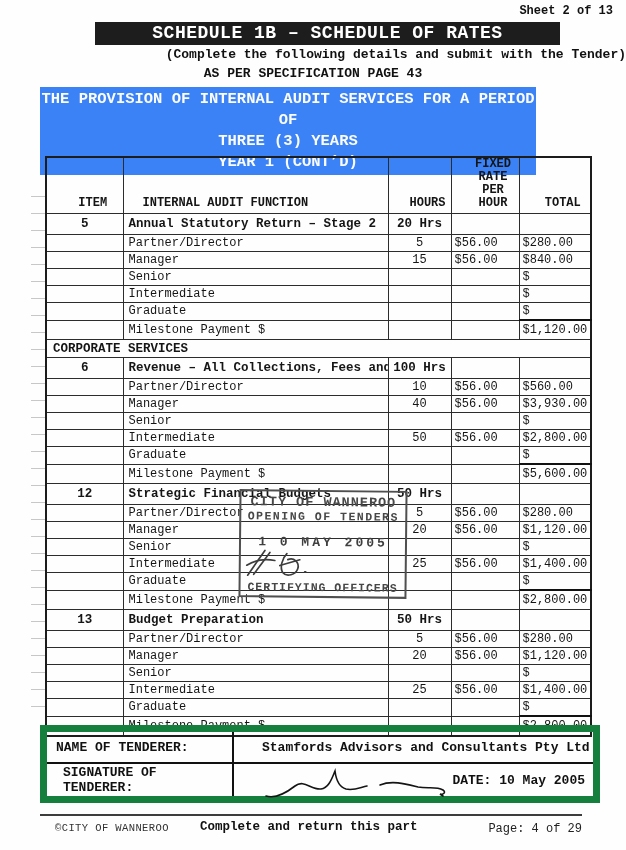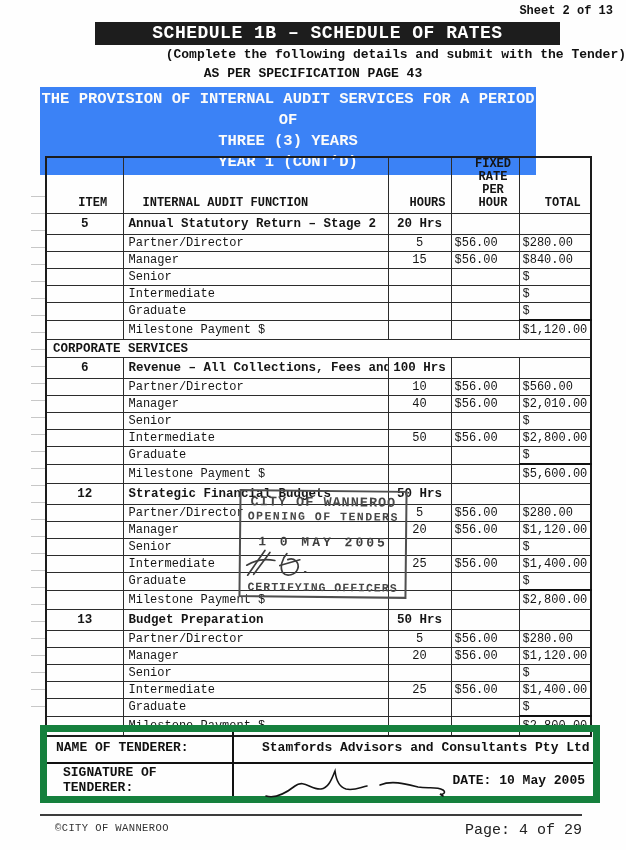--- a/index.html
+++ b/index.html
@@ -107,21 +107,21 @@
     position:absolute;left:40px;top:814px;width:542px;height:2px;background:#3d3d3d;
   }
   .footer-copyright{
     position:absolute;left:55px;top:822px;font-size:10.5px;color:#333;letter-spacing:.4px;
   }
   .footer-instruction{
     position:absolute;left:50%;transform:translateX(-52%);top:820px;
     font-size:12.5px;font-weight:bold;color:#111;
   }
   .footer-page{
-    position:absolute;right:44px;top:822px;font-size:15px;color:#222;
+    position:absolute;right:44px;top:822px;font-size:12px;color:#222;
   }
 </style>
 </head>
 <body>
 
 <div class="page">
 
   <div class="sheet-label">Sheet 2 of 13</div>
 
   <div class="title-bar">SCHEDULE 1B – SCHEDULE OF RATES</div>
@@ -218,21 +218,21 @@
           <td class="c-func">Partner/Director</td>
           <td class="c-hours">10</td>
           <td class="c-rate">$56.00</td>
           <td class="c-total">$560.00</td>
         </tr>
         <tr class="r-staff">
           <td class="c-item"></td>
           <td class="c-func">Manager</td>
           <td class="c-hours">40</td>
           <td class="c-rate">$56.00</td>
-          <td class="c-total">$2,010.00</td>
+          <td class="c-total">$3,930.00</td>
         </tr>
         <tr class="r-staff">
           <td class="c-item"></td>
           <td class="c-func">Senior</td>
           <td class="c-hours"></td>
           <td class="c-rate"></td>
           <td class="c-total">$</td>
         </tr>
         <tr class="r-staff">
           <td class="c-item"></td>
@@ -382,15 +382,16 @@
           <path d="M4 30 C 14 33 24 27 33 20 C 42 13 49 24 59 23 C 67 22 70 12 73 5 C 74 13 77 21 84 23 C 92 25 99 21 105 20"></path>
           <path d="M118 19 C 130 14 144 18 156 21 C 166 23 174 20 181 24 C 184 26 182 29 178 28 L 181 30"></path>
         </g>
       </svg>
       <span>DATE: 10 May 2005</span>
     </div>
   </div>
 
   <div class="footer-rule"></div>
   <div class="footer-copyright">©CITY OF WANNEROO</div>
+  <div class="footer-instruction">Complete and return this part</div>
   <div class="footer-page">Page: 4 of 29</div>
 
 </div>
 
 </body></html>

